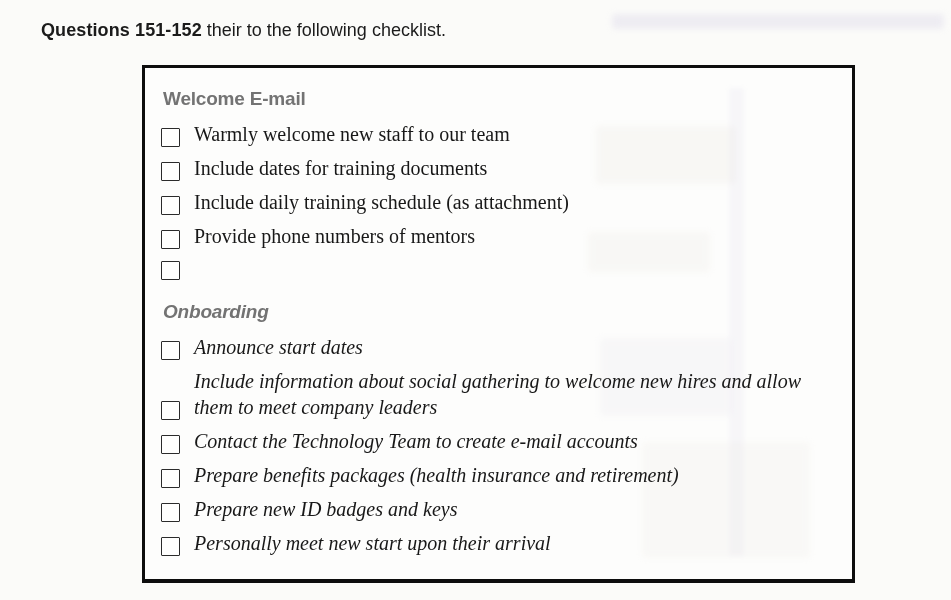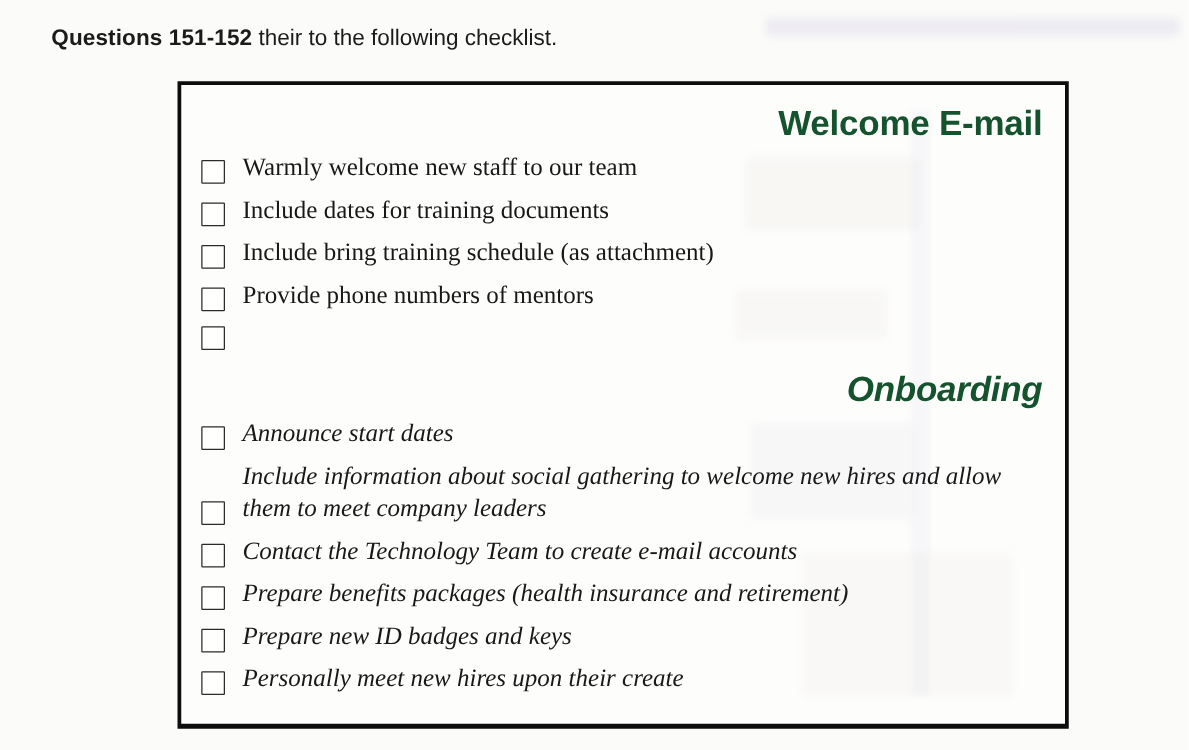--- a/index.html
+++ b/index.html
@@ -49,26 +49,25 @@
     border: 3px solid var(--box-border, #0d0d0d);
     border-bottom-width: 4px;
     background: rgba(255,255,255,0.45);
     padding: 19px 18px 0 16px;
     z-index: 2;
   }
 
   .section-title {
     margin: 0 0 10px 2px;
     font-family: "Liberation Sans", sans-serif;
-    font-size: 28px;
+    font-size: 19px;
     line-height: 24px;
     font-weight: 700;
     letter-spacing: -0.2px;
-    color: #14532d;
-    text-align: right;
+    color: #737373;
   }
   .section + .section { margin-top: 20px; font-style: italic; }
 
   .items { list-style: none; margin: 0; padding: 0; }
 
   .check-row {
     display: flex;
     align-items: flex-end;
     margin-bottom: 8px;
   }
@@ -113,21 +112,21 @@
     <span class="item-label">Warmly welcome new staff to our team</span>
   </li>
 
   <li class="check-row">
     <span class="checkbox"></span>
     <span class="item-label">Include dates for training documents</span>
   </li>
 
   <li class="check-row">
     <span class="checkbox"></span>
-    <span class="item-label">Include bring training schedule (as attachment)</span>
+    <span class="item-label">Include daily training schedule (as attachment)</span>
   </li>
 
   <li class="check-row">
     <span class="checkbox"></span>
     <span class="item-label">Provide phone numbers of mentors</span>
   </li>
 
   <li class="check-row">
     <span class="checkbox"></span>
   </li>
@@ -157,20 +156,20 @@
     <span class="item-label">Prepare benefits packages (health insurance and retirement)</span>
   </li>
 
   <li class="check-row">
     <span class="checkbox"></span>
     <span class="item-label">Prepare new ID badges and keys</span>
   </li>
 
   <li class="check-row">
     <span class="checkbox"></span>
-    <span class="item-label">Personally meet new hires upon their create</span>
+    <span class="item-label">Personally meet new start upon their arrival</span>
   </li>
 </ul>
   </section>
 </div>
   </div>
 
 </div>
 
 </body></html>

